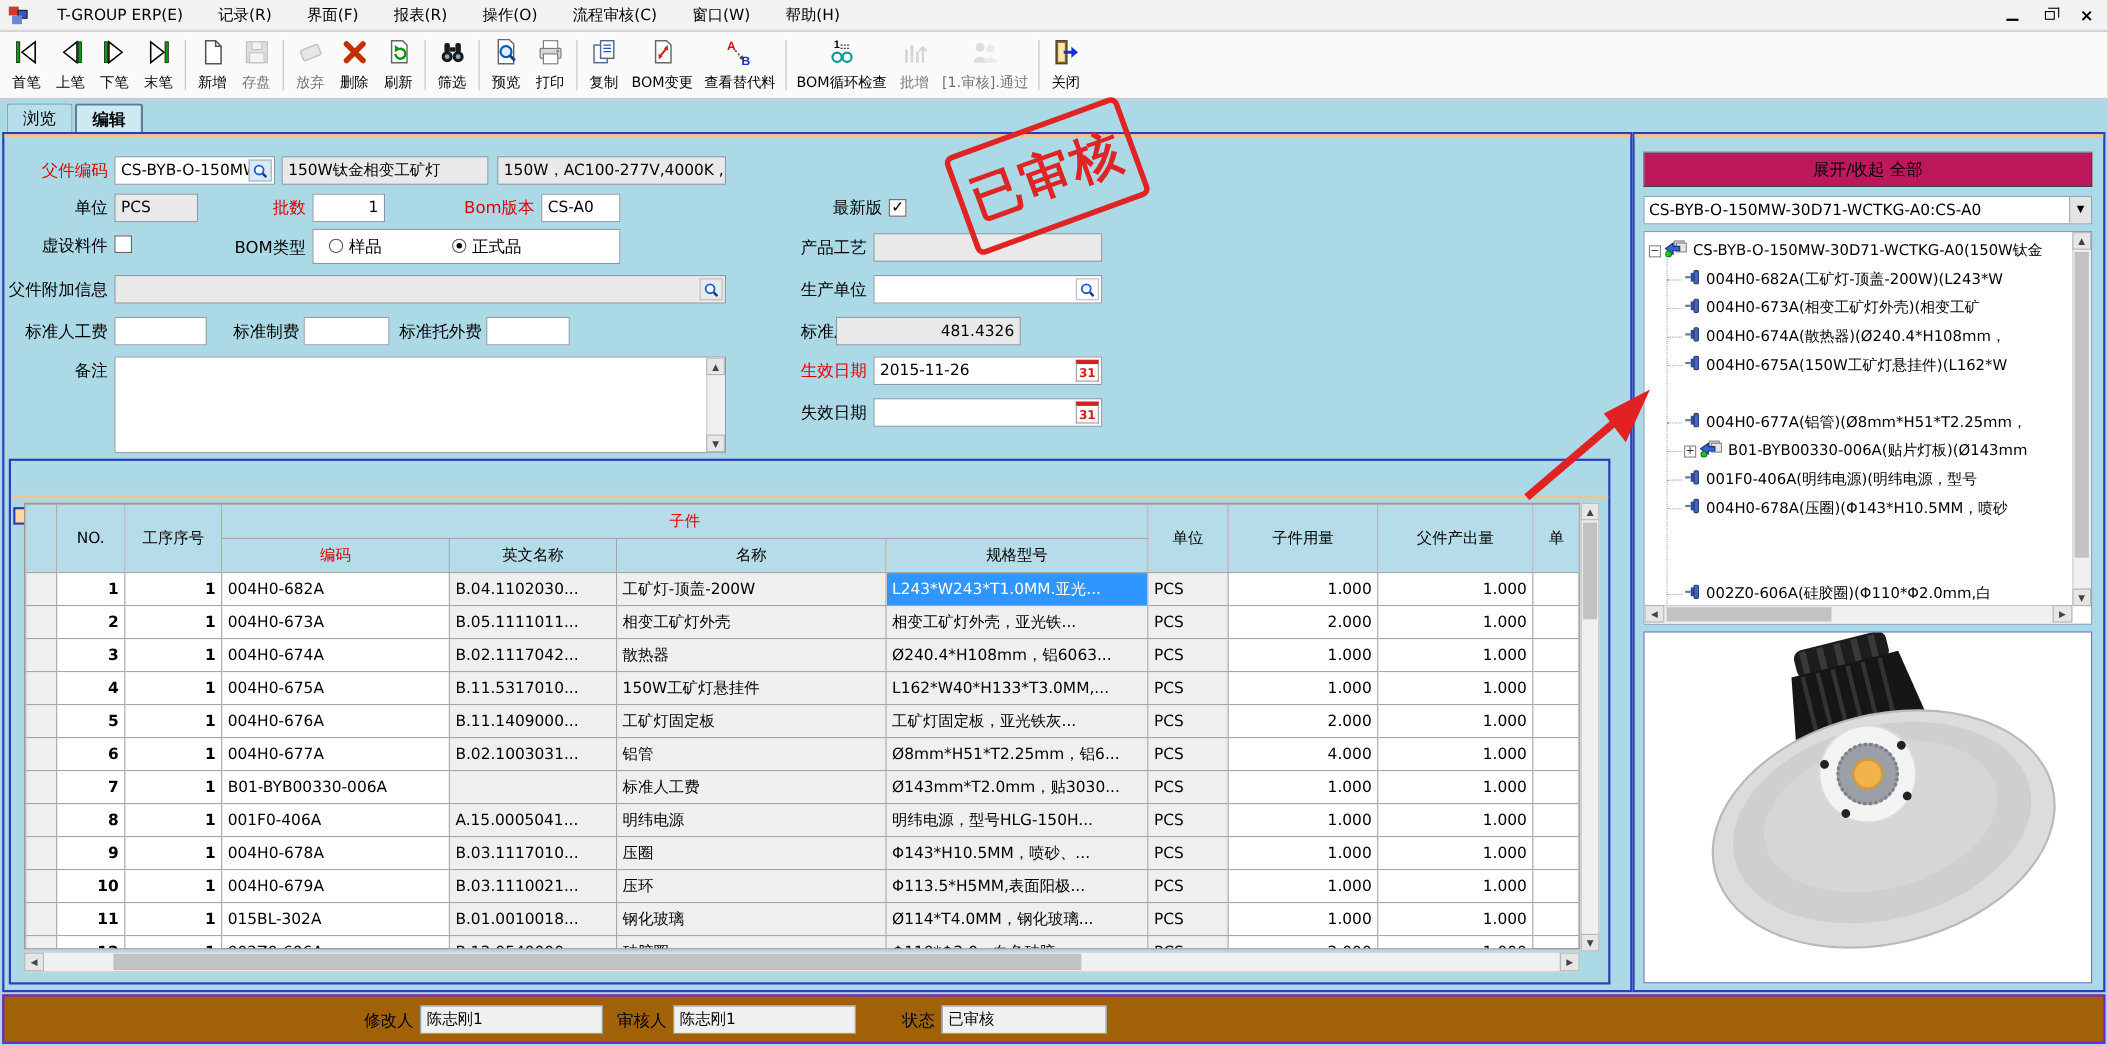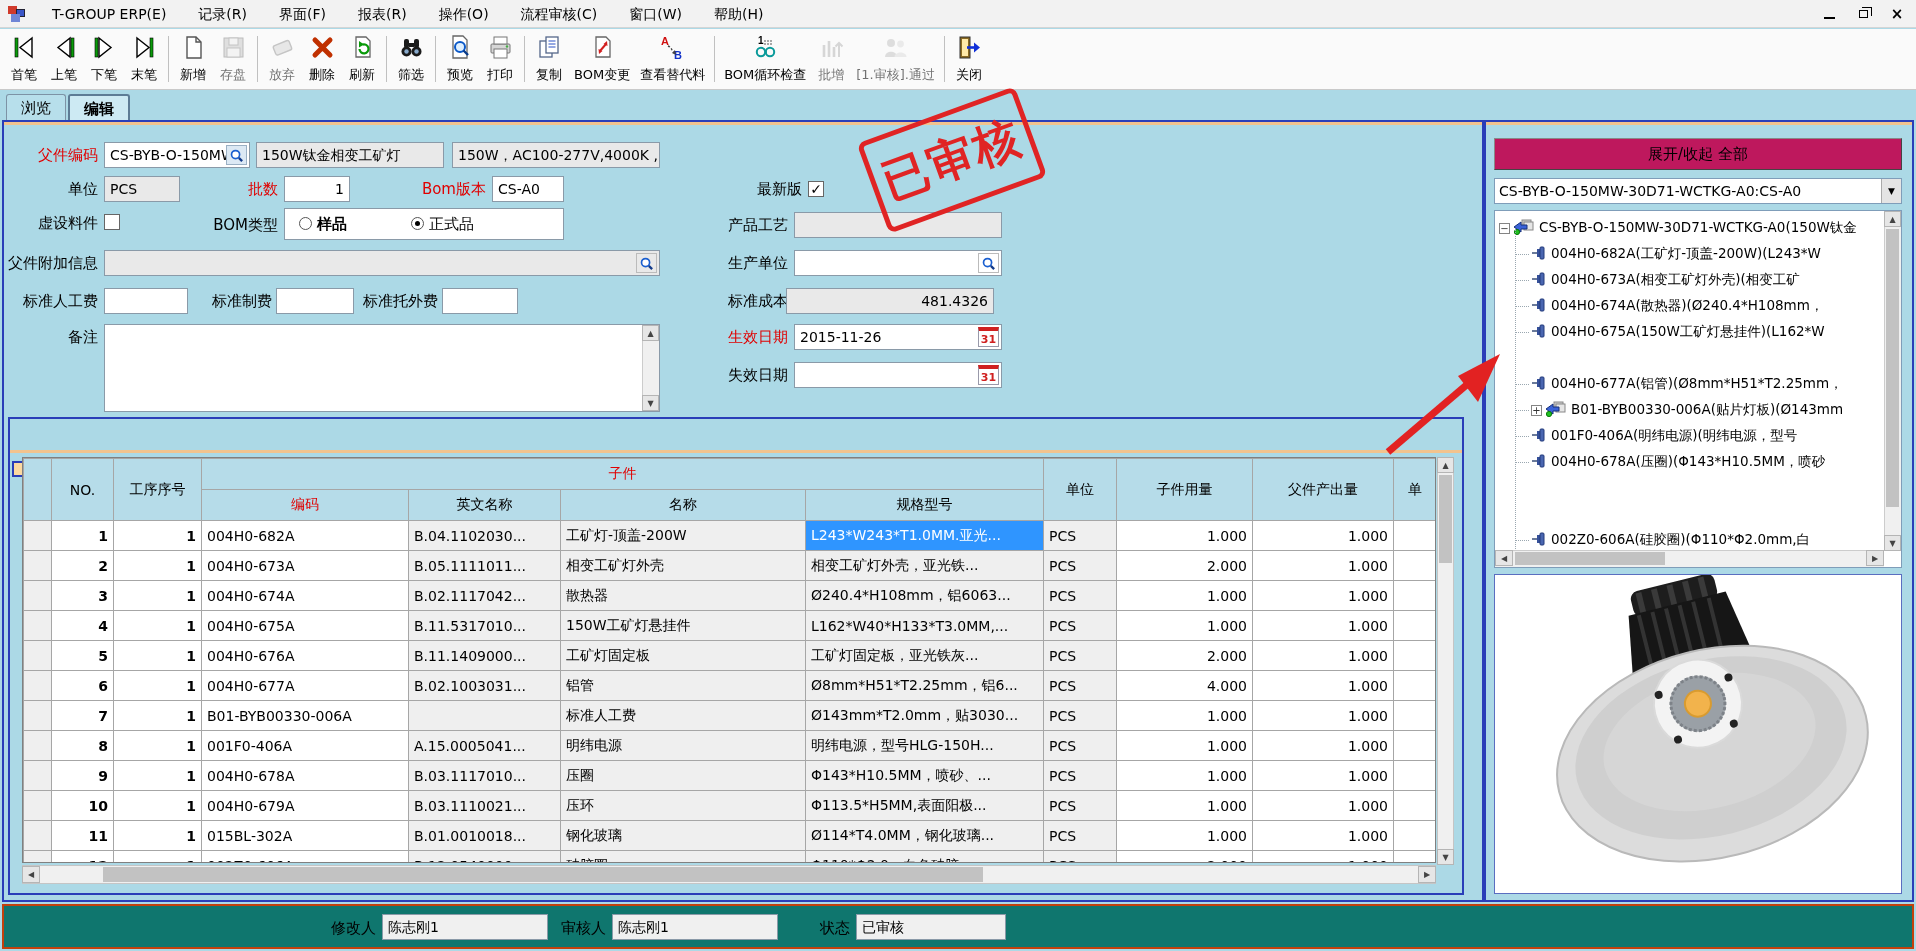--- a/index.html
+++ b/index.html
@@ -119,21 +119,21 @@
     line-height:9px; text-align:center; margin-right:3px; flex:none; color:#333; }
   .treeline { position:absolute; left:20px; top:18px; width:0; border-left:1px dotted #9aa7b0; }
   .conn { width:14px; border-top:1px dotted #9aa7b0; margin-right:2px; flex:none; }
   .ticon { flex:none; margin-right:4px; }
   .tvscroll2 { position:absolute; right:0; top:0; width:17px; height:340px; background:#f0f0f0; border-left:1px solid #ccc;}
   .thscroll2 { position:absolute; left:0; bottom:0; width:389px; height:17px; background:#f0f0f0; border-top:1px solid #ccc;}
   .imgpanel { position:absolute; left:8px; top:452px; width:408px; height:320px; background:#fff;
     border:1px solid #5a6ec0; }
   
   .footer { position:absolute; left:2px; top:904px; width:1912px; height:45px;
-    border:2px solid #c2410c; background:#0f766e; }
+    border:2px solid #6d28d9; background:#a16207; }
   .footer .lbl { top:9px; }
   .footer .inp { top:8px; }
 </style>
 </head>
 <body>
 
 <div class="menubar">
   <span class="appicon">
       <i class="a1"></i>
       <i class="a2"></i>
@@ -350,21 +350,21 @@
   <div class="inp num" style="left:280px;top:54px;width:66px;">1</div>
   <div class="lbl red" style="left:390px;top:54px;width:92px;">Bom版本</div>
   <div class="inp" style="left:488px;top:54px;width:72px;">CS-A0</div>
   <div class="lbl" style="left:698px;top:54px;width:100px;">最新版</div>
   <div class="cb" style="left:804px;top:59px;">✓</div>
 
   <div class="lbl" style="left:0;top:88px;width:94px;">虚设料件</div>
   <div class="cb" style="left:100px;top:92px;"></div>
   <div class="lbl" style="left:190px;top:90px;width:84px;">BOM类型</div>
   <div class="groupbox" style="left:280px;top:86px;width:280px;height:32px;">
-    <span style="margin-left:14px;font-weight:bold;"><span class="radio"></span><span>样品</span></span>
+    <span style="margin-left:14px;"><span class="radio"></span><span>样品</span></span>
     <span style="margin-left:64px;"><span class="radio sel"></span><span>正式品</span></span>
   </div>
   <div class="lbl" style="left:690px;top:90px;width:94px;">产品工艺</div>
   <div class="inp ro" style="left:790px;top:90px;width:208px;"></div>
 
   <div class="lbl" style="left:-8px;top:128px;width:102px;">父件附加信息</div>
   <div class="inp ro" style="left:100px;top:128px;width:556px;">
     <span></span>
     <span class="inbtn" style="background:#e9e9e9;border-color:#bbb;">
         <svg viewBox="0 0 16 16">
@@ -384,21 +384,21 @@
       </span>
   </div>
 
   <div class="lbl" style="left:0;top:166px;width:94px;">标准人工费</div>
   <div class="inp" style="left:100px;top:166px;width:84px;"></div>
   <div class="lbl" style="left:186px;top:166px;width:82px;">标准制费</div>
   <div class="inp" style="left:272px;top:166px;width:78px;"></div>
   <div class="lbl" style="left:352px;top:166px;width:82px;">标准托外费</div>
   <div class="inp" style="left:438px;top:166px;width:76px;"></div>
   <div class="lbl" style="left:690px;top:166px;width:94px;">标准成本</div>
-  <div class="inp ro num" style="left:782px;top:166px;width:208px;">481.4326</div>
+  <div class="inp ro num" style="left:756px;top:166px;width:168px;">481.4326</div>
 
   <div class="lbl" style="left:0;top:202px;width:94px;">备注</div>
   <div class="remark" style="left:100px;top:202px;width:556px;height:88px;">
     <span></span>
     <div class="vsb">
       <div class="sbtn" style="left:-1px;top:0;">▲</div>
       <div class="sbtn" style="left:-1px;bottom:0;">▼</div>
     </div>
   </div>
   <div class="lbl red" style="left:690px;top:202px;width:94px;">生效日期</div>

